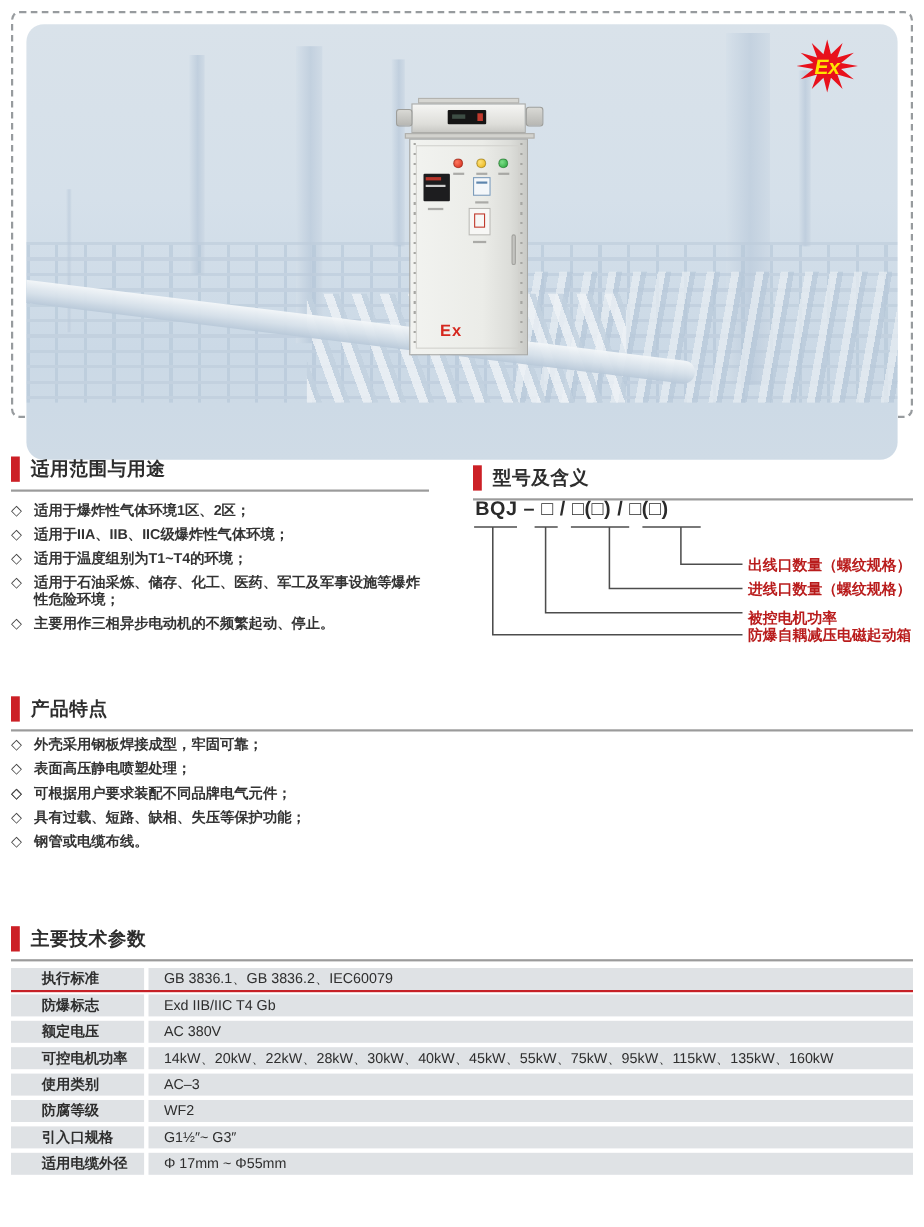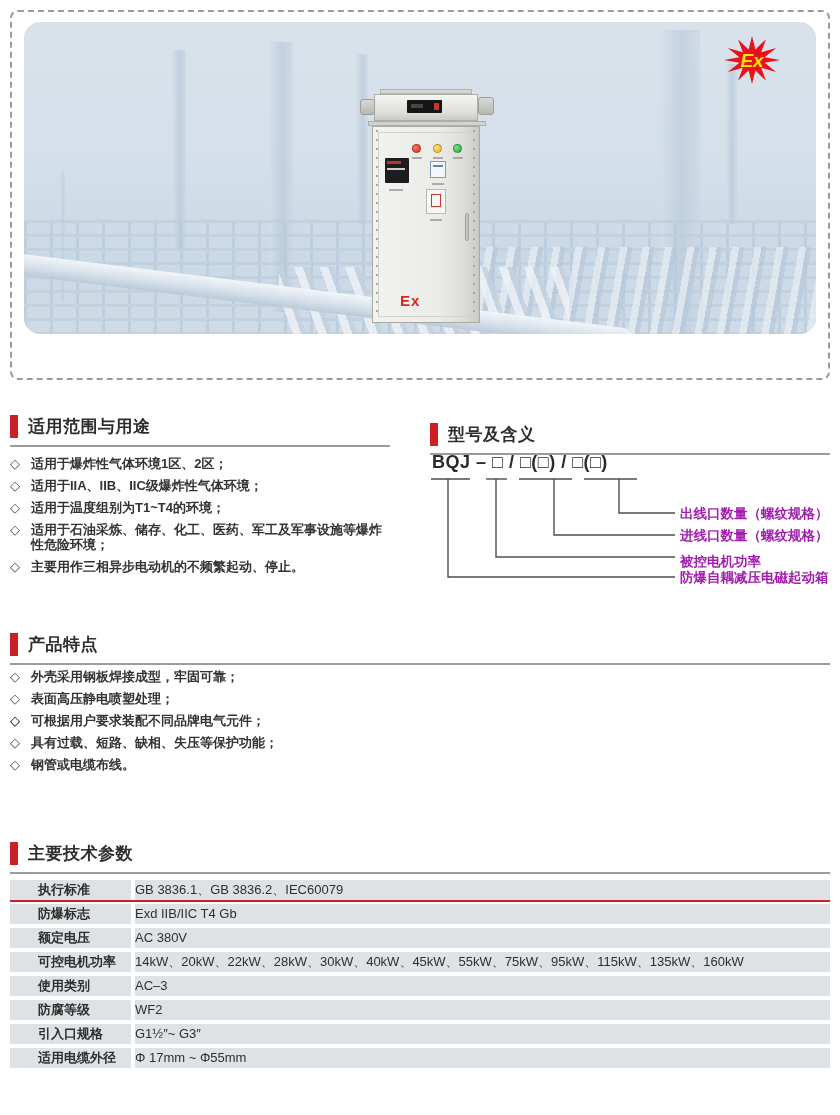--- a/index.html
+++ b/index.html
@@ -6,21 +6,21 @@
   .page{
     position:relative;width:840px;height:1115px;background:#fff;overflow:hidden;
     font-family:"Liberation Sans","DejaVu Sans",sans-serif;color:#2e2e2e;
   }
   
   .hero{
     position:absolute;left:10px;top:10px;width:816px;height:366px;
     border:2px dashed #979b9e;border-radius:8px;
   }
   .photo{
-    position:absolute;left:12px;top:10px;width:792px;height:312px;border-radius:16px;overflow:hidden;
+    position:absolute;left:12px;top:10px;width:792px;height:396px;border-radius:16px;overflow:hidden;
     background:linear-gradient(180deg,#d9e2ea 0%,#d5e0ea 40%,#cbd9e6 75%,#cfdbe6 100%);
   }
   .tower{position:absolute;background:linear-gradient(90deg,#d4dfe9,#b9c9da 55%,#ccd8e4);opacity:.75;}
   .pipe-rack{
     position:absolute;left:0;top:198px;width:792px;height:146px;opacity:.6;
     background:repeating-linear-gradient(180deg,#bccbdb 0 3px,transparent 3px 14px),
                repeating-linear-gradient(90deg,#b4c6d8 0 3px,transparent 3px 26px);
   }
   .diag-pipes-r{
     position:absolute;left:440px;top:225px;width:352px;height:119px;opacity:.7;
@@ -77,27 +77,27 @@
   
   .dlist{position:absolute;margin:0;padding:0;list-style:none;font-size:13px;font-weight:600;color:#333;}
   .dlist li{position:relative;padding-left:21px;margin-bottom:7px;line-height:15px;}
   .dlist .bullet{position:absolute;left:0;top:0;color:#444;font-weight:400;}
   .scope-list{left:10px;top:456px;width:382px;}
   .feat-list{left:10px;top:669px;width:822px;}
   
   .model-diagram{position:absolute;left:430px;top:452px;width:400px;height:145px;}
   .model-code{position:absolute;left:2px;top:0;font-size:18px;font-weight:700;color:#2a2a2a;letter-spacing:.5px;}
   .model-lines{position:absolute;left:0;top:0;}
-  .model-label{position:absolute;left:250px;font-size:13.5px;font-weight:600;color:#a21caf;white-space:nowrap;}
+  .model-label{position:absolute;left:250px;font-size:13.5px;font-weight:600;color:#b91c1c;white-space:nowrap;}
   
   .spec-table{position:absolute;left:10px;top:880px;width:820px;}
   .spec-row{display:flex;margin-bottom:4px;}
   .spec-row.first{border-bottom:2px solid #c62127;margin-bottom:2px;}
   .spec-label{width:121px;background:#dfe2e5;font-size:13px;font-weight:600;line-height:20px;height:20px;padding-left:28px;box-sizing:border-box;}
-  .spec-value{flex:1;margin-left:4px;background:#dfe2e5;font-size:13px;line-height:20px;height:20px;}
+  .spec-value{flex:1;margin-left:4px;background:#dfe2e5;font-size:13px;line-height:20px;height:20px;padding-left:14px;}
 </style>
 </head>
 <body>
 
 <div class="page">
 
   <div class="hero">
     <div class="photo">
 
       <div class="tower" style="left:148px;top:28px;width:14px;height:200px;"></div>

